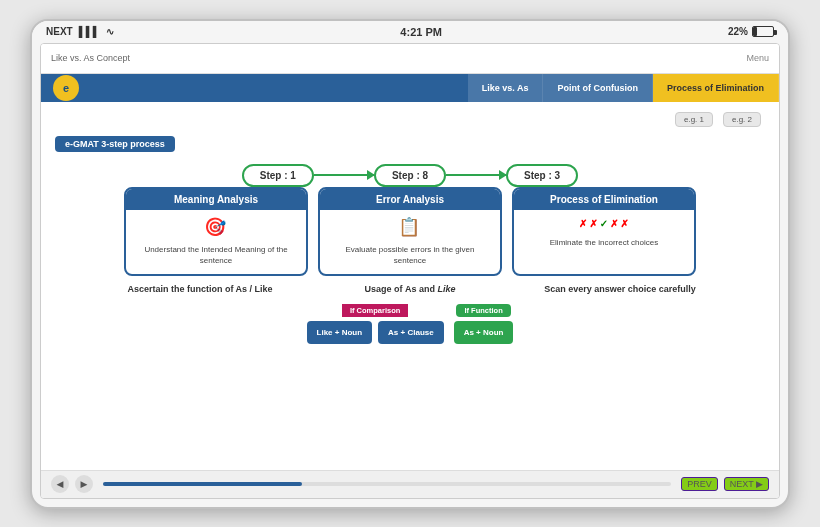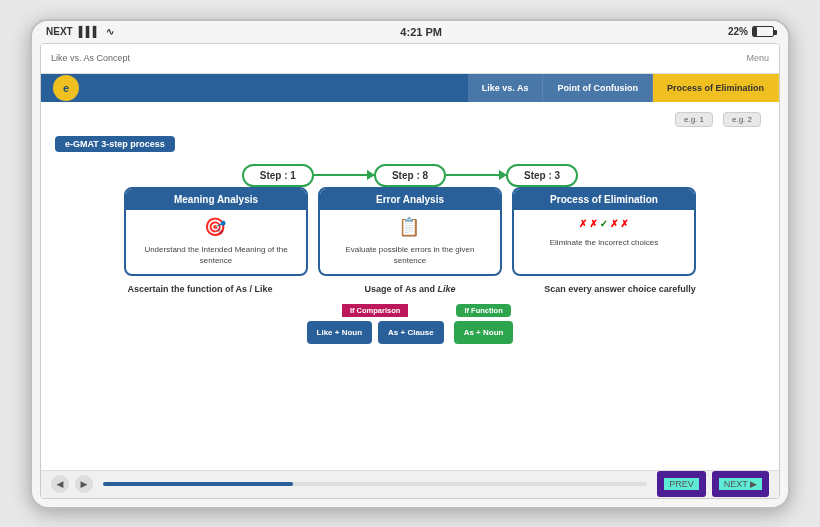--- a/index.html
+++ b/index.html
@@ -255,21 +255,21 @@
       background: #f0f0f0;
       border-top: 1px solid #ddd;
       display: flex;
       align-items: center;
       justify-content: space-between;
       padding: 0 10px;
     }
     .nav-controls { display: flex; align-items: center; gap: 6px; }
     .nav-btn {
       font-size: 9px; color: #555; cursor: pointer;
-      border: 7px solid #4c1d95; border-radius: 3px; padding: 1px 5px; background: #5eead4;
+      border: 1px solid #4c1d95; border-radius: 3px; padding: 1px 5px; background: #84cc16;
     }
     .progress-bar {
       flex: 1; height: 4px; background: #ddd; border-radius: 2px; margin: 0 10px;
     }
     .progress-fill { width: 35%; height: 100%; background: #2a6099; border-radius: 2px; }
     .side-arrow {
       width: 18px; height: 18px; border-radius: 50%; background: #ddd;
       display: flex; align-items: center; justify-content: center;
       font-size: 9px; color: #555; cursor: pointer;
     }

